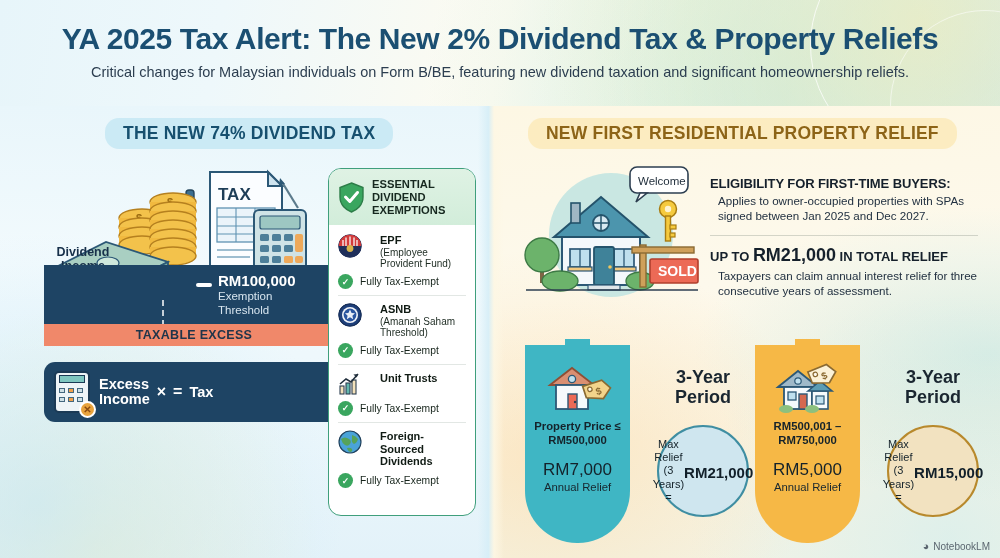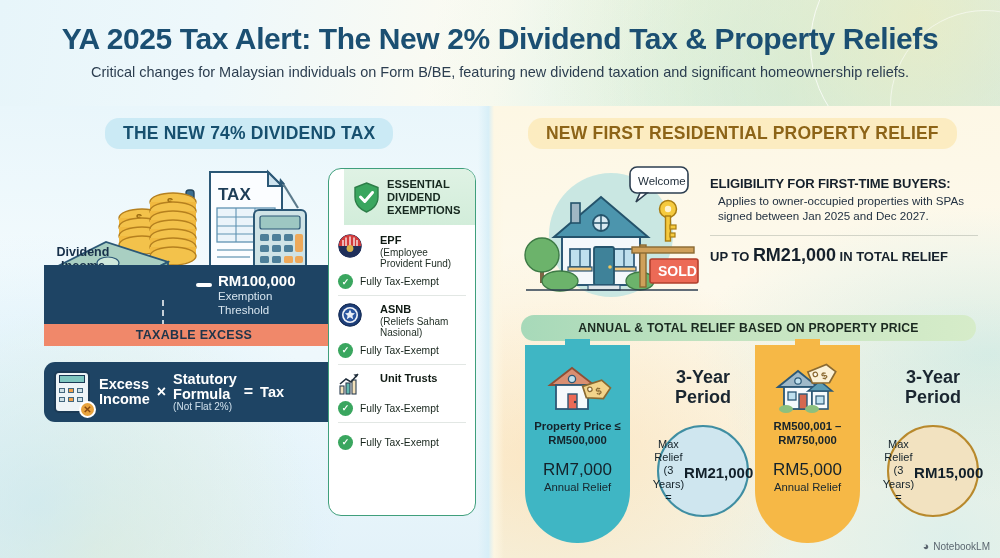--- a/index.html
+++ b/index.html
@@ -119,21 +119,20 @@
   .f-op { font-size:16px; font-weight:bold; }
 
   
   .exempt-card {
     position:absolute; left:328px; top:168px; width:148px; height:348px;
     background:#ffffff; border:1.5px solid #3f9f7c; border-radius:13px; overflow:hidden;
   }
   .exempt-head {
     display:flex; align-items:center; gap:7px; padding:9px 8px 9px 9px;
     background:linear-gradient(180deg,#dff2e4,#d2edda);
-    margin-left:15px;
   }
   .shield { width:27px; height:31px; flex:0 0 27px; position:relative; }
   .exempt-title { font-size:11.2px; font-weight:bold; color:#16281f; line-height:1.14; }
   .ex-list { padding:2px 9px 6px 9px; }
   .ex-item { padding:7px 0 6px 0; border-bottom:1px solid #e2e7e4; }
   .ex-item:last-child { border-bottom:none; }
   .ex-top { display:flex; align-items:flex-start; gap:18px; }
   .ex-ico { width:24px; height:24px; flex:0 0 24px; border-radius:50%; position:relative; overflow:hidden; }
   .ex-name { font-size:11px; font-weight:bold; color:#101b14; line-height:1.16; }
   .ex-sub { font-size:10px; font-weight:normal; color:#1d2b22; }
@@ -327,25 +326,20 @@
       <div class="k ko" style="left:14px; top:26px;"></div>
       <div class="k" style="left:23px; top:26px;"></div>
       <div class="badge">✕</div>
     </div>
     <div class="f-text">
       <div class="f-stack">
         <div class="f-b">Excess</div>
         <div class="f-b">Income</div>
       </div>
       <div class="f-op">×</div>
-      <div class="f-stack">
-        <div class="f-b">Statutory</div>
-        <div class="f-b">Formula</div>
-        <div class="f-s">(Not Flat 2%)</div>
-      </div>
       <div class="f-op">=</div>
       <div class="f-b">Tax</div>
     </div>
   </div>
 
   <div class="exempt-card">
     <div class="exempt-head">
       <div class="shield">
         <svg width="27" height="31" viewBox="0 0 27 31">
           <path d="M13.5 1 L25 5.5 V15 C25 23 19 28 13.5 30 C8 28 2 23 2 15 V5.5 Z" fill="#3aa65f" stroke="#2d7d48" stroke-width="1.4"></path>
@@ -390,21 +384,21 @@
           <div class="ex-ico">
             <svg width="24" height="24" viewBox="0 0 24 24">
               <circle cx="12" cy="12" r="11.2" fill="#1e3f7a" stroke="#162d57" stroke-width="1.2"></circle>
               <circle cx="12" cy="12" r="8" fill="#f2f5fa"></circle>
               <circle cx="12" cy="12" r="6.4" fill="#2a55a0"></circle>
               <path d="M12 6.5 l1.6 3.4 l3.4 .4 l-2.6 2.4 l.8 3.5 l-3.2-1.9 l-3.2 1.9 l.8-3.5 l-2.6-2.4 l3.4-.4 z" fill="#e9eef7"></path>
             </svg>
           </div>
           <div>
             <div class="ex-name">ASNB</div>
-            <div class="ex-sub">(Reliefs Saham Nasional)</div>
+            <div class="ex-sub">(Amanah Saham Threshold)</div>
           </div>
         </div>
         <div class="ex-bot">
           <div class="ex-check">✓</div>
           <div class="ex-status">Fully Tax-Exempt</div>
         </div>
       </div>
 
       <div class="ex-item">
         <div class="ex-top">
@@ -421,20 +415,33 @@
             <div class="ex-name">Unit Trusts</div>
           </div>
         </div>
         <div class="ex-bot">
           <div class="ex-check">✓</div>
           <div class="ex-status">Fully Tax-Exempt</div>
         </div>
       </div>
 
       <div class="ex-item">
+        <div class="ex-top">
+          <div class="ex-ico">
+            <svg width="24" height="24" viewBox="0 0 24 24">
+              <circle cx="12" cy="12" r="11" fill="#4aa3d8" stroke="#22435e" stroke-width="1.2"></circle>
+              <path d="M3 9 q4 -3 8 0 q3 2 1 5 q-2 3 -5 1 q-3 -2 -4 -6 z" fill="#56a35a"></path>
+              <path d="M14 5 q4 1 6 4 q-1 4 -4 5 q-3 -2 -2 -5 z" fill="#56a35a"></path>
+              <path d="M9 18 q3 -1 5 1 q1 2 -1 3 q-3 0 -4 -4 z" fill="#56a35a"></path>
+            </svg>
+          </div>
+          <div>
+            <div class="ex-name">Foreign-Sourced Dividends</div>
+          </div>
+        </div>
         <div class="ex-bot">
           <div class="ex-check">✓</div>
           <div class="ex-status">Fully Tax-Exempt</div>
         </div>
       </div>
 
     </div>
   </div>
 
   <div class="house-wrap">
@@ -489,25 +496,23 @@
       </g>
       <line x1="10" y1="127" x2="182" y2="127" stroke="#2c3e50" stroke-width="1.6"></line>
     </svg>
   </div>
 
   <div class="elig">
     <div class="elig-h">ELIGIBILITY FOR FIRST-TIME BUYERS:</div>
     <div class="elig-p">Applies to owner-occupied properties with SPAs signed between Jan 2025 and Dec 2027.</div>
     <div class="elig-rule"></div>
     <div class="elig-h2"><span>UP TO </span><b>RM21,000</b><span> IN TOTAL RELIEF</span></div>
-  </div>
-
-  <div class="banner">
-    <span>ANNUAL &amp; TOTAL RELIEF BASED ON PROPERTY PRICE</span>
-  </div>
+    <div class="elig-p">Taxpayers can claim annual interest relief for three consecutive years of assessment.</div>
+  </div>
+
 
   <div class="rcard blue">
     <div class="tab"></div>
     <div class="rhouse">
       <svg width="72" height="54" viewBox="0 0 72 54">
         <path d="M8 24 L30 7 L52 24 Z" fill="#d98f72" stroke="#8f4f35" stroke-width="1.8"></path>
         <rect x="14" y="24" width="32" height="24" fill="#f6fafc" stroke="#2c5876" stroke-width="1.8"></rect>
         <circle cx="30" cy="18" r="3.6" fill="#bfe0ee" stroke="#2c5876" stroke-width="1.3"></circle>
         <rect x="26" y="33" width="9" height="15" fill="#ec6a56" stroke="#2c5876" stroke-width="1.4"></rect>
         <circle cx="33" cy="41" r="1.2" fill="#2c3e50"></circle>

